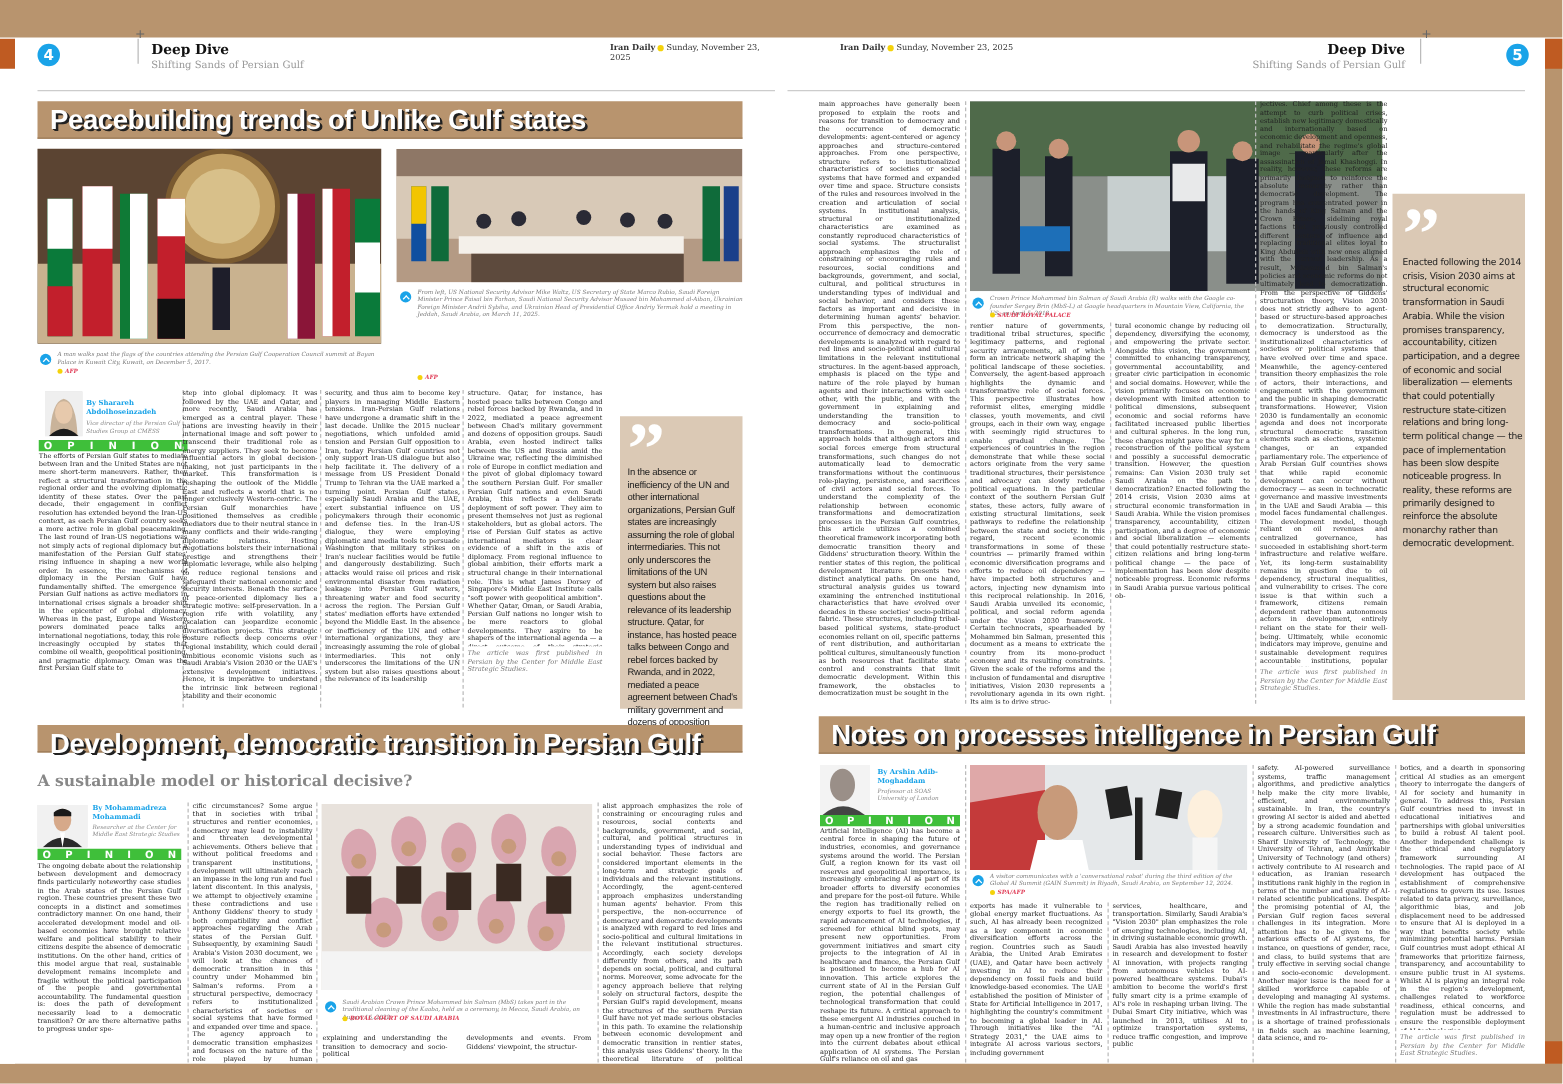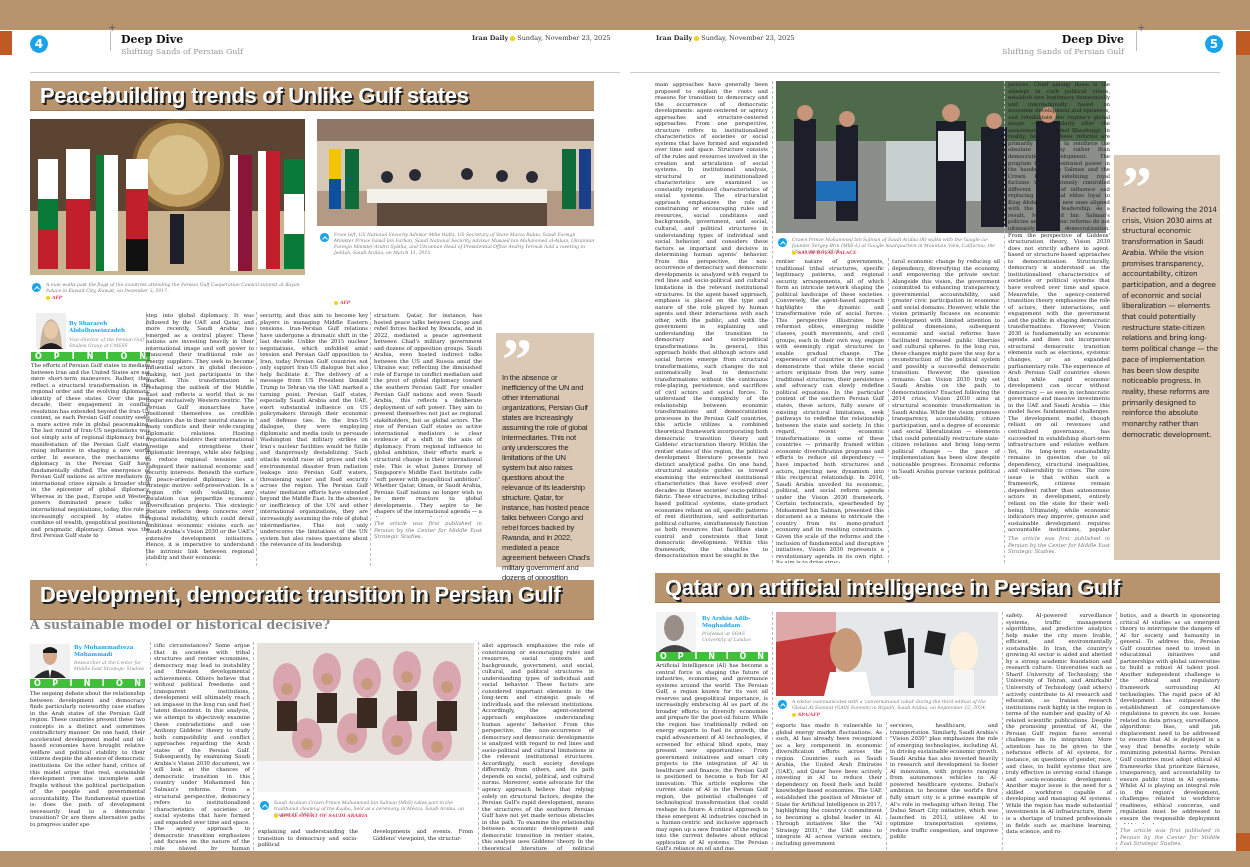--- a/index.html
+++ b/index.html
@@ -15,21 +15,21 @@
   .side-orange-r .o2 { position:absolute; right:0; top:802px; width:14px; height:18px; background:#bf5b22; }
   .crop-mark { position:absolute; top:22px; color:#666; font: 10px "DejaVu Sans", sans-serif; }
 
   .page-head { position: absolute; top: 31px; height: 42px; border-bottom: 1px solid #ccc; }
   .page-head.left { left: 30px; width: 590px; }
   .page-head.right { left: 630px; width: 590px; }
   .page-num { position:absolute; top:4px; width:18px; height:18px; border-radius:50%; background:#1aa3e8; color:#fff; font: bold 12px "DejaVu Sans", sans-serif; text-align:center; line-height:18px; }
   .section-title { position:absolute; top:2px; font: bold 11px "DejaVu Serif", serif; color:#111; }
   .section-sub { position:absolute; top:16px; font: 8px "DejaVu Serif", serif; color:#999; }
   .vdiv { position:absolute; top:0; width:1px; height:20px; background:#bbb; }
-  .dateline { position:absolute; top:3px; font: 6.5px "DejaVu Serif", serif; color:#333; }
+  .dateline { position:absolute; top:3px; font: 6.5px "DejaVu Serif", serif; color:#333;margin-left:16px; }
   .dateline b { font-weight:bold; }
   .dot { display:inline-block; width:5px; height:5px; border-radius:50%; background:#f4d20b; margin:0 2px; vertical-align:middle; }
 
   .headline-bar { position:absolute; background:#b8946e; border-bottom:1px solid #9a7a57; }
   .headline-bar span { display:block; color:#fff; font: bold 22px "Liberation Sans", sans-serif; letter-spacing:-0.3px; text-shadow: 1px 1px 0 #222, 2px 2px 0 #222; padding: 2px 10px; white-space:nowrap; }
 
   .photo { position:absolute; overflow:hidden; }
   .caption { position:absolute; font: italic 4.6px "DejaVu Serif", serif; color:#777; line-height:6px; }
   .cap-icon { position:absolute; width:9px; height:9px; border-radius:50%; background:#1aa3e8; }
   .cap-icon::after { content:""; position:absolute; left:3px; top:3.5px; width:3px; height:3px; border-left:1px solid #fff; border-top:1px solid #fff; transform:rotate(45deg); }
@@ -173,21 +173,21 @@
 <div class="col" style="left:260px; top:312px; width:108px; height:254px">security, and thus aim to become key players in managing Middle Eastern tensions. Iran-Persian Gulf relations have undergone a dramatic shift in the last decade. Unlike the 2015 nuclear negotiations, which unfolded amid tension and Persian Gulf opposition to Iran, today Persian Gulf countries not only support Iran-US dialogue but also help facilitate it. The delivery of a message from US President Donald Trump to Tehran via the UAE marked a turning point. Persian Gulf states, especially Saudi Arabia and the UAE, exert substantial influence on US policymakers through their economic and defense ties. In the Iran-US dialogue, they were employing diplomatic and media tools to persuade Washington that military strikes on Iran's nuclear facilities would be futile and dangerously destabilizing. Such attacks would raise oil prices and risk environmental disaster from radiation leakage into Persian Gulf waters, threatening water and food security across the region. The Persian Gulf states' mediation efforts have extended beyond the Middle East. In the absence or inefficiency of the UN and other international organizations, they are increasingly assuming the role of global intermediaries. This not only underscores the limitations of the UN system but also raises questions about the relevance of its leadership</div>
 <div class="colrule" style="left:370px; top:312px; height:254px"></div>
 <div class="col" style="left:374px; top:312px; width:108px; height:205px">structure. Qatar, for instance, has hosted peace talks between Congo and rebel forces backed by Rwanda, and in 2022, mediated a peace agreement between Chad's military government and dozens of opposition groups. Saudi Arabia, even hosted indirect talks between the US and Russia amid the Ukraine war, reflecting the diminished role of Europe in conflict mediation and the pivot of global diplomacy toward the southern Persian Gulf. For smaller Persian Gulf nations and even Saudi Arabia, this reflects a deliberate deployment of soft power. They aim to present themselves not just as regional stakeholders, but as global actors. The rise of Persian Gulf states as active international mediators is clear evidence of a shift in the axis of diplomacy. From regional influence to global ambition, their efforts mark a structural change in their international role. This is what James Dorsey of Singapore's Middle East Institute calls "soft power with geopolitical ambition". Whether Qatar, Oman, or Saudi Arabia, Persian Gulf nations no longer wish to be mere reactors to global developments. They aspire to be shapers of the international agenda — a direct outcome of their strategic recalibration in the global order.</div>
 <div class="col note" style="left:374px; top:520px; width:108px; height:30px">The article was first published in Persian by the Center for Middle East Strategic Studies.</div>
 
 <div class="pull" style="left:496px; top:333px; width:98px; height:234px">
   <div class="q" style="left:6px; top:-4px">”</div>
   <div class="t" style="left:6px; top:40px; width:88px">In the absence or inefficiency of the UN and other international organizations, Persian Gulf states are increasingly assuming the role of global intermediaries. This not only underscores the limitations of the UN system but also raises questions about the relevance of its leadership structure. Qatar, for instance, has hosted peace talks between Congo and rebel forces backed by Rwanda, and in 2022, mediated a peace agreement between Chad's military government and dozens of opposition groups.</div>
 </div>
 
-<div class="headline-bar" style="left:30px; top:580px; width:564px; height:40px;">
+<div class="headline-bar" style="left:30px; top:580px; width:564px; height:22px;">
   <span>Development, democratic transition in Persian Gulf</span>
 </div>
 <div class="sub-headline" style="left:30px; top:617px">A sustainable model or historical decisive?</div>
 
 <div class="author-photo" style="left:30px; top:644px; width:40px; height:34px;">
   <svg width="40" height="34" viewBox="0 0 40 34">
       <rect width="40" height="34" fill="#f1f1f1"></rect>
       <ellipse cx="20" cy="12" rx="7" ry="9" fill="#d6a98a"></ellipse>
       <path d="M13 6 Q20 0 27 6 L27 9 L13 9 Z" fill="#1a1a1a"></path>
       <path d="M4 34 Q20 18 36 34 Z" fill="#2a2a2a"></path>
@@ -290,21 +290,21 @@
 <div class="colrule" style="left:1004px; top:81px; height:482px"></div>
 <div class="col" style="left:1008px; top:81px; width:102px; height:452px">jectives. Chief among these is the attempt to curb political crises, establish new legitimacy domestically and internationally based on economic development and openness, and rehabilitate the regime's global image — particularly after the assassination of Jamal Khashoggi. In reality, however, these reforms are primarily designed to reinforce the absolute monarchy rather than democratic development. The program has concentrated power in the hands of King Salman and the Crown Prince, sidelining royal factions that previously controlled different centers of influence and replacing traditional elites loyal to King Abdullah with new ones aligned with the current leadership. As a result, Mohammed bin Salman's policies and economic reforms do not ultimately lead to democratization. From the perspective of Giddens' structuration theory, Vision 2030 does not strictly adhere to agent-based or structure-based approaches to democratization. Structurally, democracy is understood as the institutionalized characteristics of societies or political systems that have evolved over time and space. Meanwhile, the agency-centered transition theory emphasizes the role of actors, their interactions, and engagement with the government and the public in shaping democratic transformations. However, Vision 2030 is fundamentally an economic agenda and does not incorporate structural democratic transition elements such as elections, systemic changes, or an expanded parliamentary role. The experience of Arab Persian Gulf countries shows that while rapid economic development can occur without democracy — as seen in technocratic governance and massive investments in the UAE and Saudi Arabia — this model faces fundamental challenges. The development model, though reliant on oil revenues and centralized governance, has succeeded in establishing short-term infrastructure and relative welfare. Yet, its long-term sustainability remains in question due to oil dependency, structural inequalities, and vulnerability to crises. The core issue is that within such a framework, citizens remain dependent rather than autonomous actors in development, entirely reliant on the state for their well-being. Ultimately, while economic indicators may improve, genuine and sustainable development requires accountable institutions, popular capacity-building, and greater flexibility for innovation — elements that Persian Gulf states will struggle with in the long run.</div>
 <div class="col note" style="left:1008px; top:535px; width:102px; height:20px">The article was first published in Persian by the Center for Middle East Strategic Studies.</div>
 
 <div class="pull" style="left:1114px; top:155px; width:106px; height:405px">
   <div class="q" style="left:8px; top:2px">”</div>
   <div class="t" style="left:8px; top:50px; width:96px; font-family:'DejaVu Sans',sans-serif; font-size:7.3px; line-height:10.7px">Enacted following the 2014 crisis, Vision 2030 aims at structural economic transformation in Saudi Arabia. While the vision promises transparency, accountability, citizen participation, and a degree of economic and social liberalization — elements that could potentially restructure state-citizen relations and bring long-term political change — the pace of implementation has been slow despite noticeable progress. In reality, these reforms are primarily designed to reinforce the absolute monarchy rather than democratic development.</div>
 </div>
 
 <div class="headline-bar" style="left:655px; top:573px; width:565px; height:30px;">
-  <span>Qatar on artificial intelligence in Persian Gulf</span>
+  <span>Notes on processes intelligence in Persian Gulf</span>
 </div>
 
 <div class="author-photo" style="left:656px; top:612px; width:40px; height:40px;">
   <svg width="40" height="40" viewBox="0 0 40 40">
       <rect width="40" height="40" fill="#f3f3f3"></rect>
       <ellipse cx="18" cy="16" rx="10" ry="13" fill="#9a8f88"></ellipse>
       <path d="M2 40 Q18 26 36 40 Z" fill="#444"></path>
     </svg>
 </div>
 <div class="author-name" style="left:702px; top:615px; width:66px">By Arshin Adib-Moghaddam</div>

